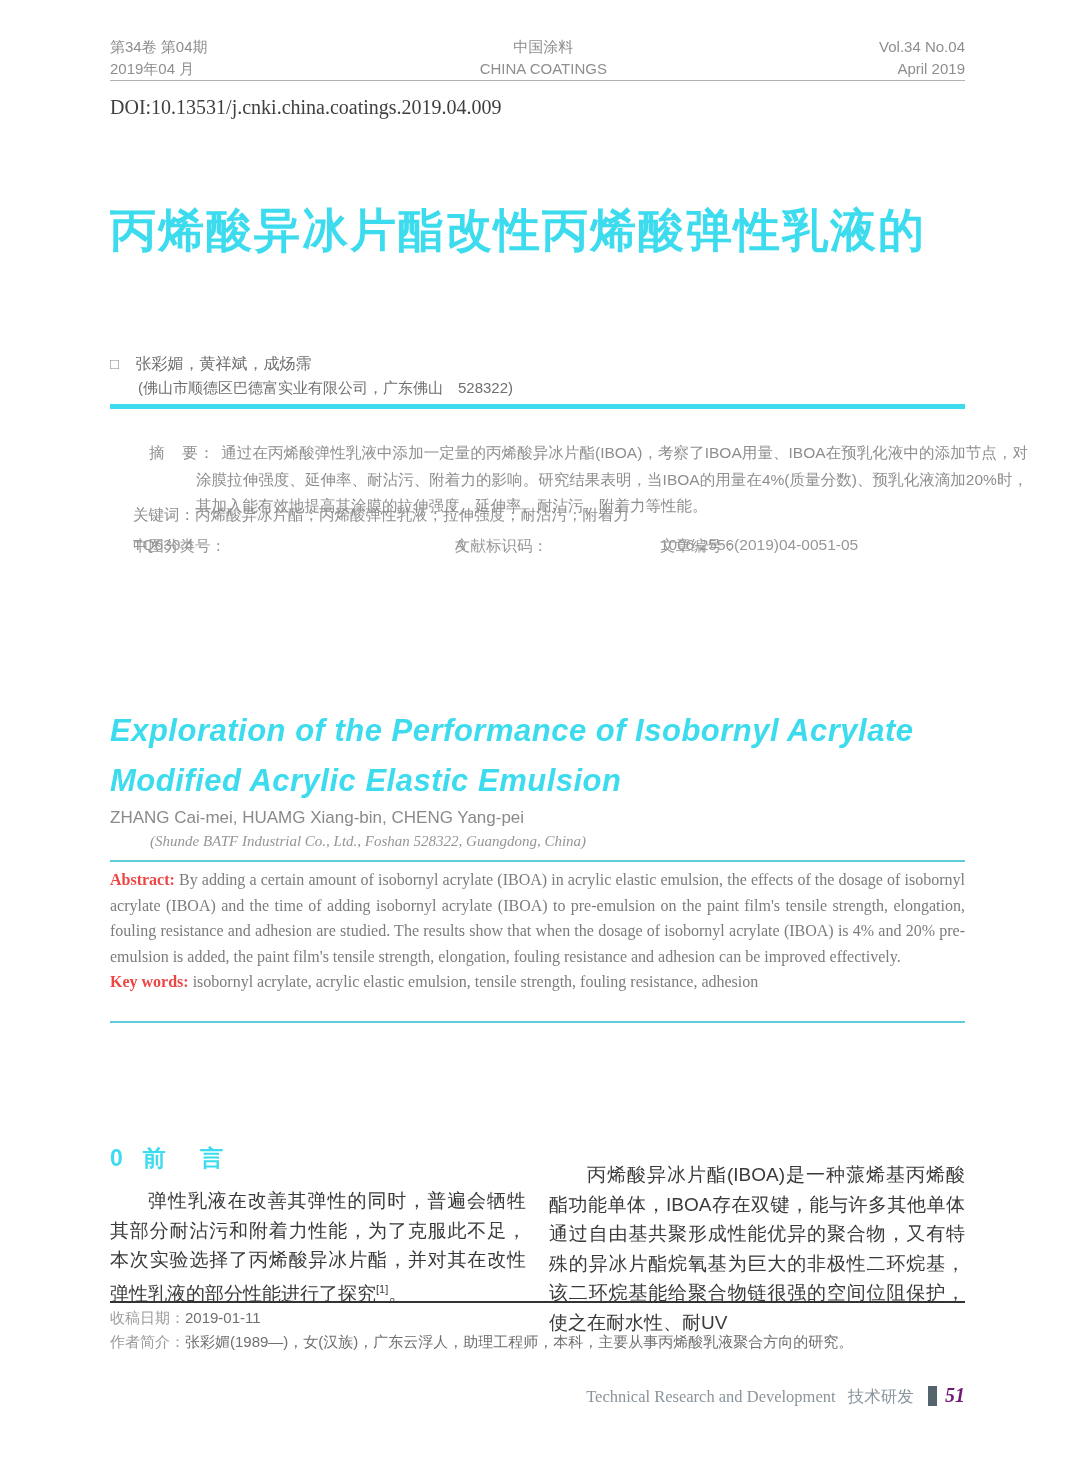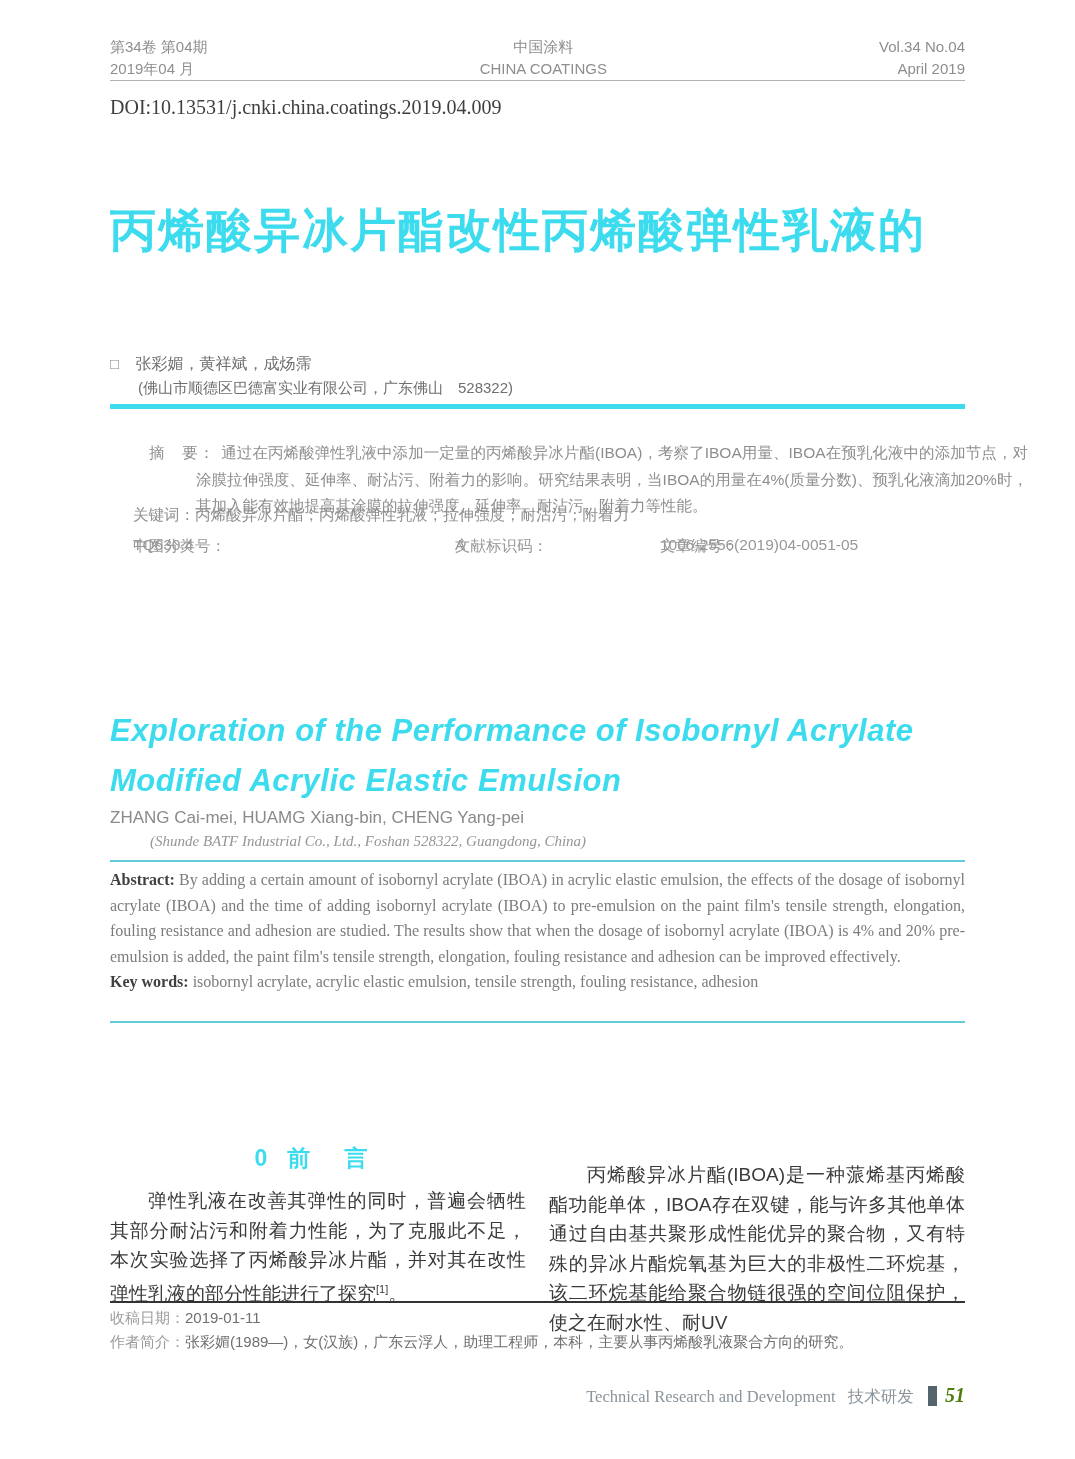--- a/index.html
+++ b/index.html
@@ -39,48 +39,48 @@
 
   
   .title-en { top:706px; margin:0; font-size:31px; line-height:50px;
     font-weight:bold; color:#3cdcee; letter-spacing:0.5px;font-style:italic; }
   .authors-en { top:808px; font-size:17px; color:#8a8a8a; }
   .affil-en { top:833px; font-size:15px; color:#959595; font-style:italic;
     font-family:"Liberation Serif", serif;margin-left:40px; }
   .rule-thin-1 { top:860px; height:2px; background:#5fccd8; }
   .abs-en { top:867px; margin:0; font-family:"Liberation Serif", serif;
     font-size:16px; line-height:25.5px; color:#7c7c7c; text-align:justify; }
-  .abs-en .blbl { font-weight:bold; color:#404040; }
+  .abs-en .blbl { font-weight:bold; color:#ef4444; }
   .rule-thin-2 { top:1021px; height:2px; background:#5fccd8; }
 
   
   .sec0 { top:1143px; display:flex; gap:23px; }
   .col { width:416px; }
   .sec-head { margin:0 0 12px 0; font-size:23px; font-weight:bold; color:#3cdcee;
-    font-family:"Liberation Sans", sans-serif;text-align:center; }
+    font-family:"Liberation Sans", sans-serif; }
   .sec-head .num { margin-right:20px; }
   .sec-head .txt { letter-spacing:14px; }
   .para { margin:0; font-family:Liberation Sans, sans-serif; font-size:19px;
     line-height:29.5px; color:#3a3a3a; text-align:justify; text-indent:2em; }
   .para sup { font-size:11px; }
   .col-right .para { padding-top:17px; }
 
   
   .foot-rule { top:1301px; height:2px; background:#333333; }
   .foot-received { top:1309px; font-size:15px; color:#6f6f6f; }
   .foot-bio { top:1333px; font-size:15px; color:#6f6f6f; }
   .foot-lbl { color:#9b9b9b; }
 
   
   .pfooter { top:1384px; text-align:right; font-family:"Liberation Serif", serif;
     font-size:16.5px; color:#8a949b; }
   .pf-cn { margin-left:8px; }
   .pf-bar { display:inline-block; width:9px; height:20px; background:#54646d;
     vertical-align:-4px; margin-left:10px; margin-right:4px; }
-  .pf-num { font-style:italic; font-weight:bold; font-size:20px; color:#4d7c0f; }
+  .pf-num { font-style:italic; font-weight:bold; font-size:20px; color:#701a75; }
 </style>
 </head>
 <body>
 
 <div class="page">
 
   <header class="abs jheader">
     <div class="jh-left">
       <div>第34卷 第04期</div>
       <div>2019年04 月</div>

